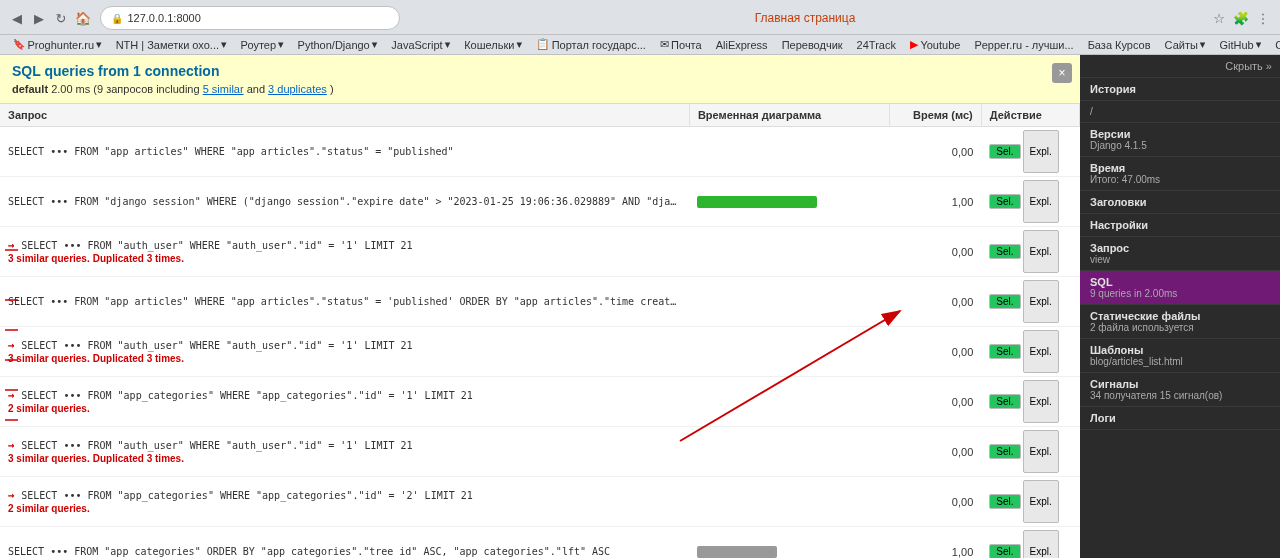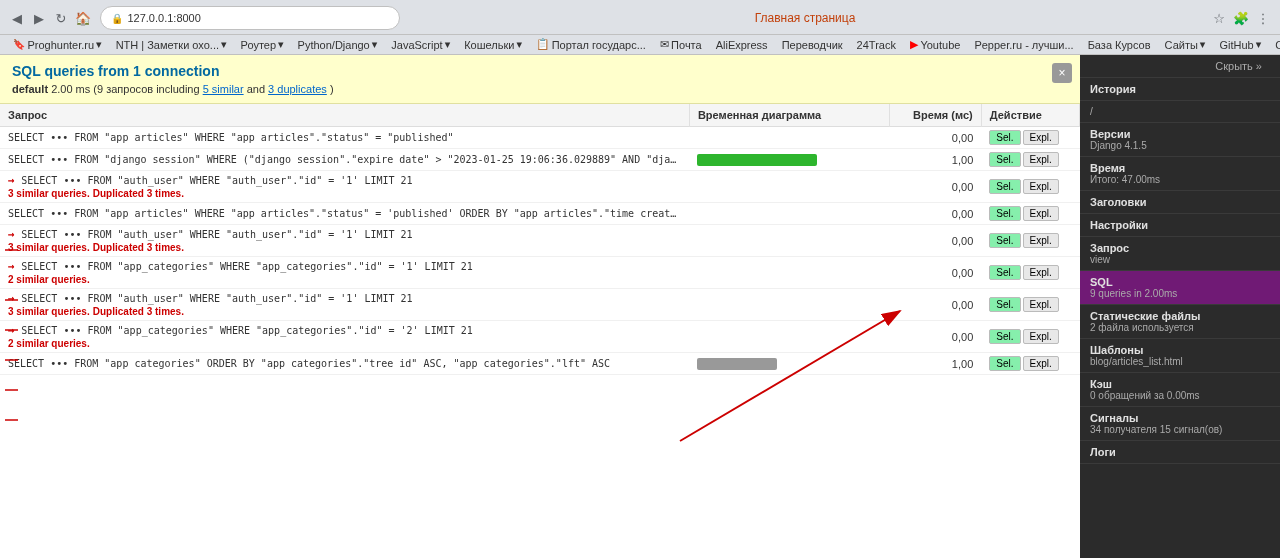--- a/index.html
+++ b/index.html
@@ -160,29 +160,29 @@
       border-radius: 2px;
     }
     .timeline-green { background: #2db52d; }
     .timeline-gray { background: #999; }
 
     .time-cell { text-align: right; font-size: 11px; color: #333; min-width: 80px; }
     .action-cell { min-width: 80px; }
 
     .btn-sel {
       padding: 1px 6px;
-      background: #86efac;
+      background: #22c55e;
       border: 1px solid #bbb;
       border-radius: 2px;
       cursor: pointer;
       font-size: 10px;
       margin-right: 2px;
     }
     .btn-expl {
-      padding: 1px 6px;
+      padding: 15px 6px;
       background: #e8e8e8;
       border: 1px solid #bbb;
       border-radius: 2px;
       cursor: pointer;
       font-size: 10px;
     }
 
     
     .debug-toolbar {
       width: 200px;
@@ -204,21 +204,21 @@
     .toolbar-item .item-label {
       font-weight: bold;
       color: #e0e0e0;
       font-size: 11px;
     }
     .toolbar-item .item-value {
       color: #aaa;
       font-size: 10px;
     }
     .toolbar-top {
-      padding: 5px 18px;
+      padding: 5px 8px;
       display: flex;
       justify-content: flex-end;
       border-bottom: 1px solid #3a3a3a;
     }
     .hide-btn {
       color: #aaa;
       cursor: pointer;
       font-size: 11px;
     }
     .red-indicator {
@@ -474,24 +474,20 @@
         </div>
         <div class="toolbar-item">
           <span class="item-label">Статические файлы</span>
           <span class="item-value">2 файла используется</span>
         </div>
         <div class="toolbar-item">
           <span class="item-label">Шаблоны</span>
           <span class="item-value">blog/articles_list.html</span>
         </div>
         <div class="toolbar-item">
-          <span class="item-label">Кэш</span>
-          <span class="item-value">0 обращений за 0.00ms</span>
-        </div>
-        <div class="toolbar-item">
           <span class="item-label">Сигналы</span>
           <span class="item-value">34 получателя 15 сигнал(ов)</span>
         </div>
         <div class="toolbar-item">
           <span class="item-label">Логи</span>
         </div>
       </div>
   </div>
 
 </div>

